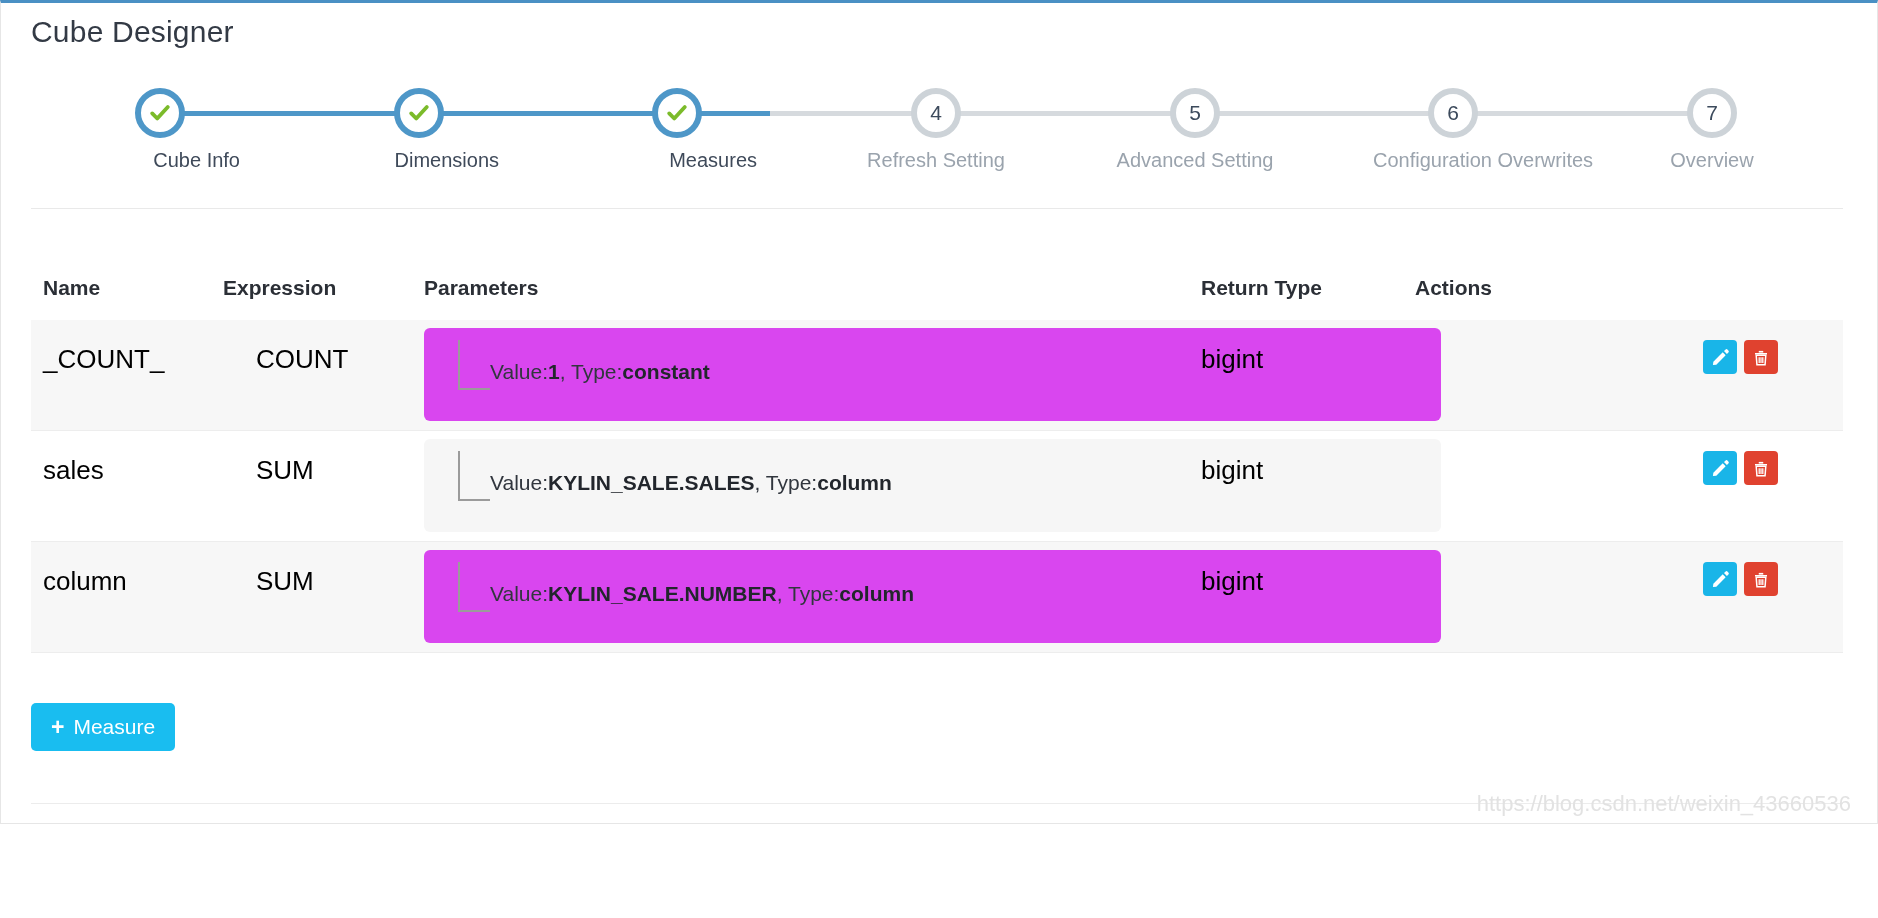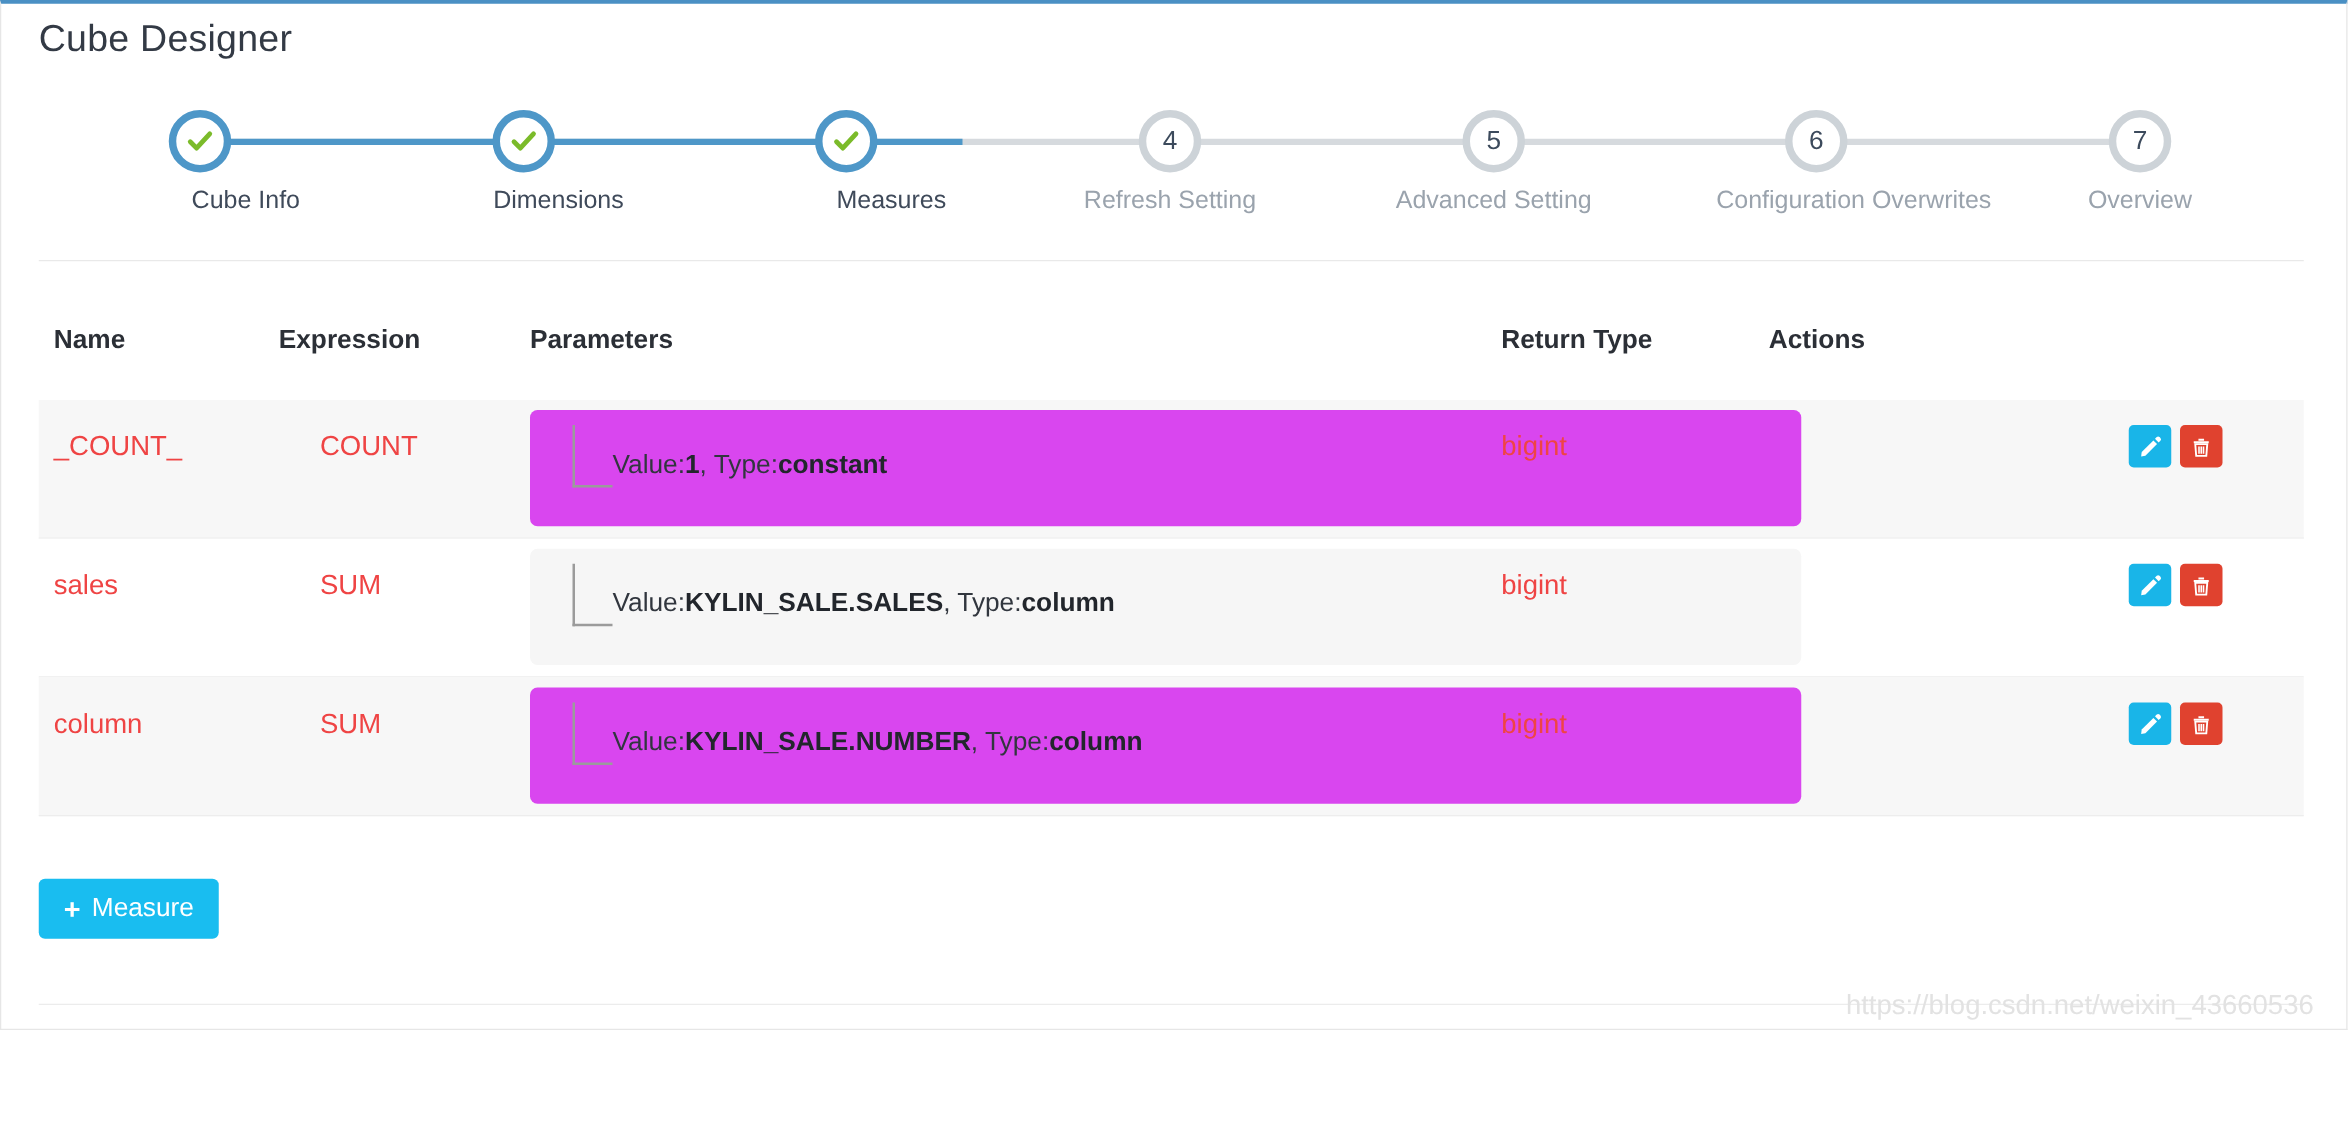--- a/index.html
+++ b/index.html
@@ -120,39 +120,39 @@
     left: 30px;
     top: 245px;
     width: 1812px;
   }
   .thead {
     position: relative;
     height: 72px;
   }
   .th {
     position: absolute;
-    top: 12px;
+    top: 28px;
     font-size: 21px;
     font-weight: bold;
     color: #2b2f36;
     white-space: nowrap;
   }
   .tbody { position: relative; }
   .trow {
     position: relative;
     height: 110px;
     background: #ffffff;
     border-bottom: 1px solid #ededed;
   }
   .trow.striped { background: #f7f7f7; }
 
   .cell {
     position: absolute;
-    font-size: 22px;
-    color: #ef4444;
+    font-size: 26px;
+    color: #000000;
     white-space: nowrap;
   }
   .cell-name  { left: 12px;   top: 24px; }
   .cell-expr  { left: 192px;  top: 24px; margin-left: 33px; }
   .cell-rtype { left: 1170px; top: 24px; }
 
   .params-panel {
     position: absolute;
     left: 393px;
     top: 8px;

